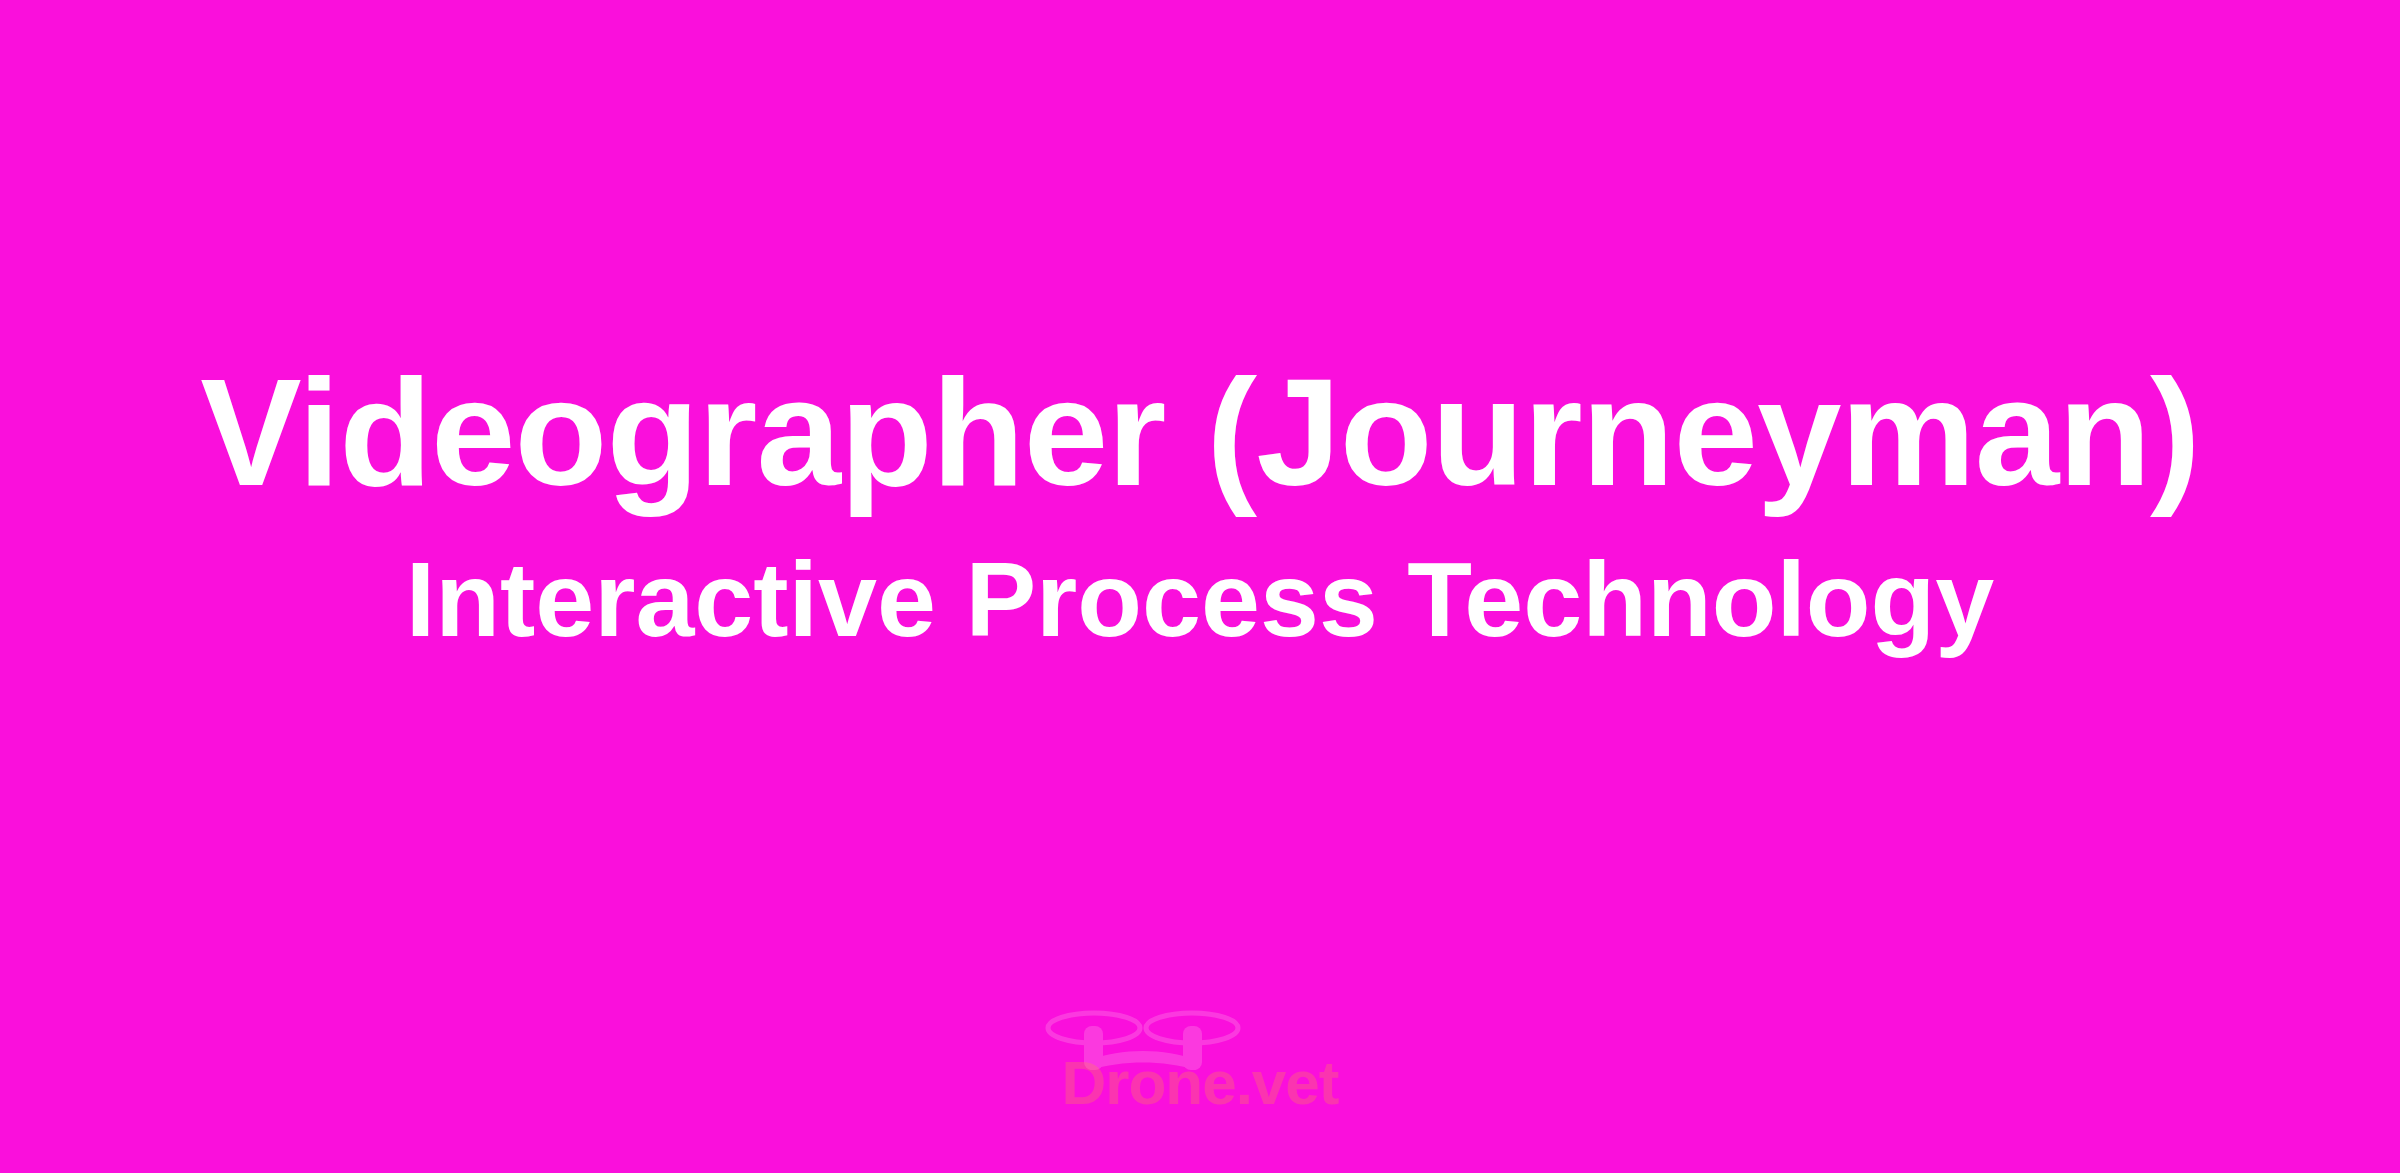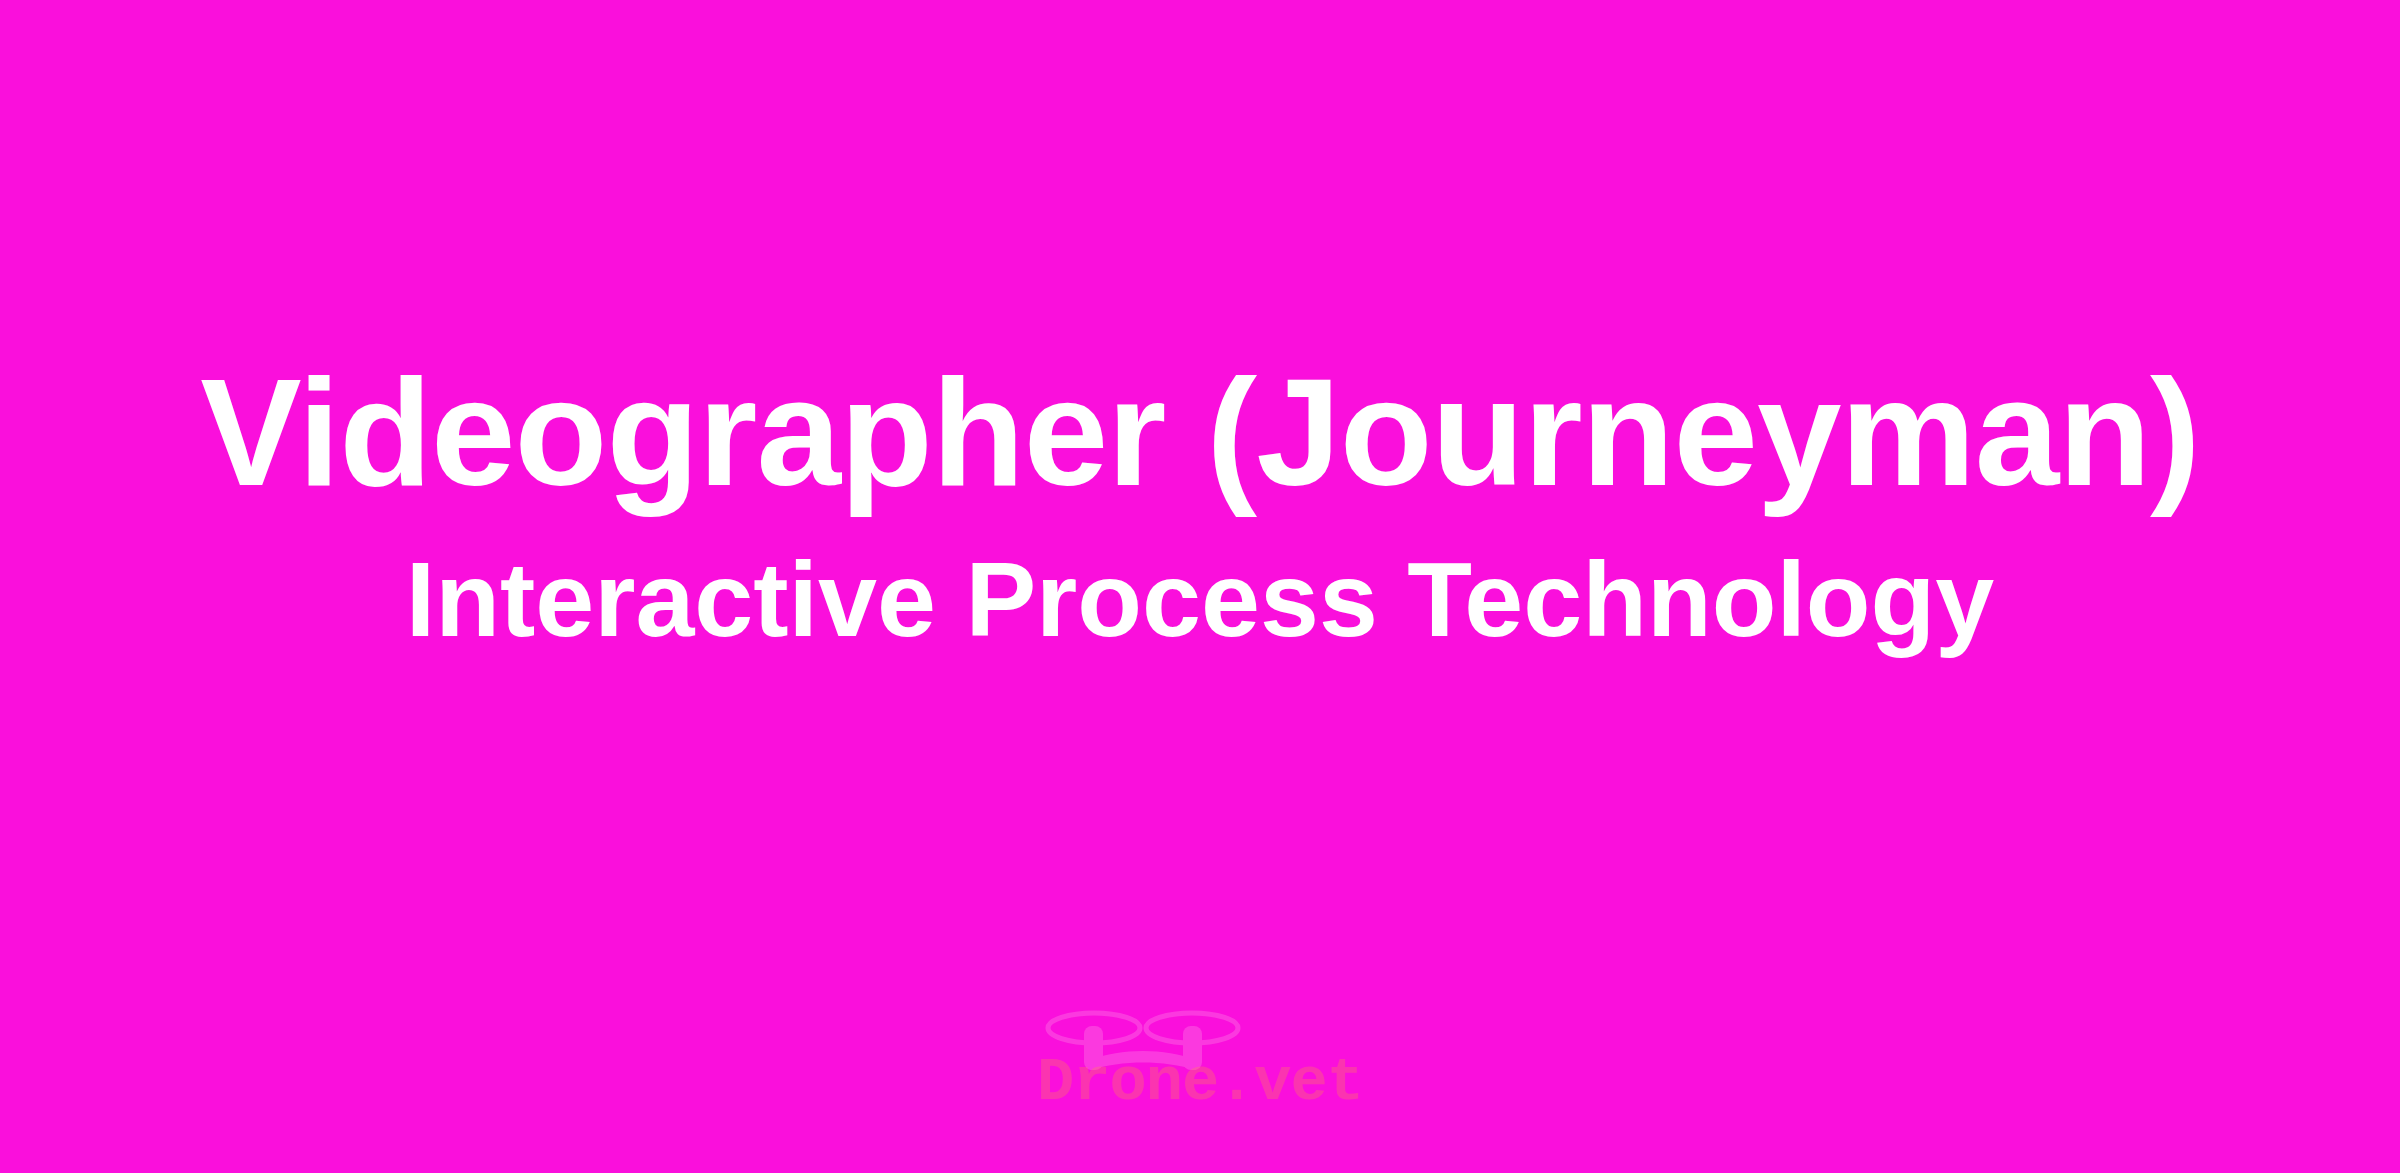--- a/index.html
+++ b/index.html
@@ -89,21 +89,21 @@
     height: 70px;
     opacity: 0.30;
   }
 
   .wm-word {
     position: absolute;
     left: 0;
     top: 48px;
     width: 340px;
     text-align: center;
-    font-family: Liberation Mono, monospace;
+    font-family: Liberation Sans, sans-serif;
     font-weight: 700;
     font-size: 62px;
     line-height: 1;
     letter-spacing: -1px;
     color: #ff8a4c;
     opacity: 0.30;
     white-space: nowrap;
   }
 </style>
 </head>

